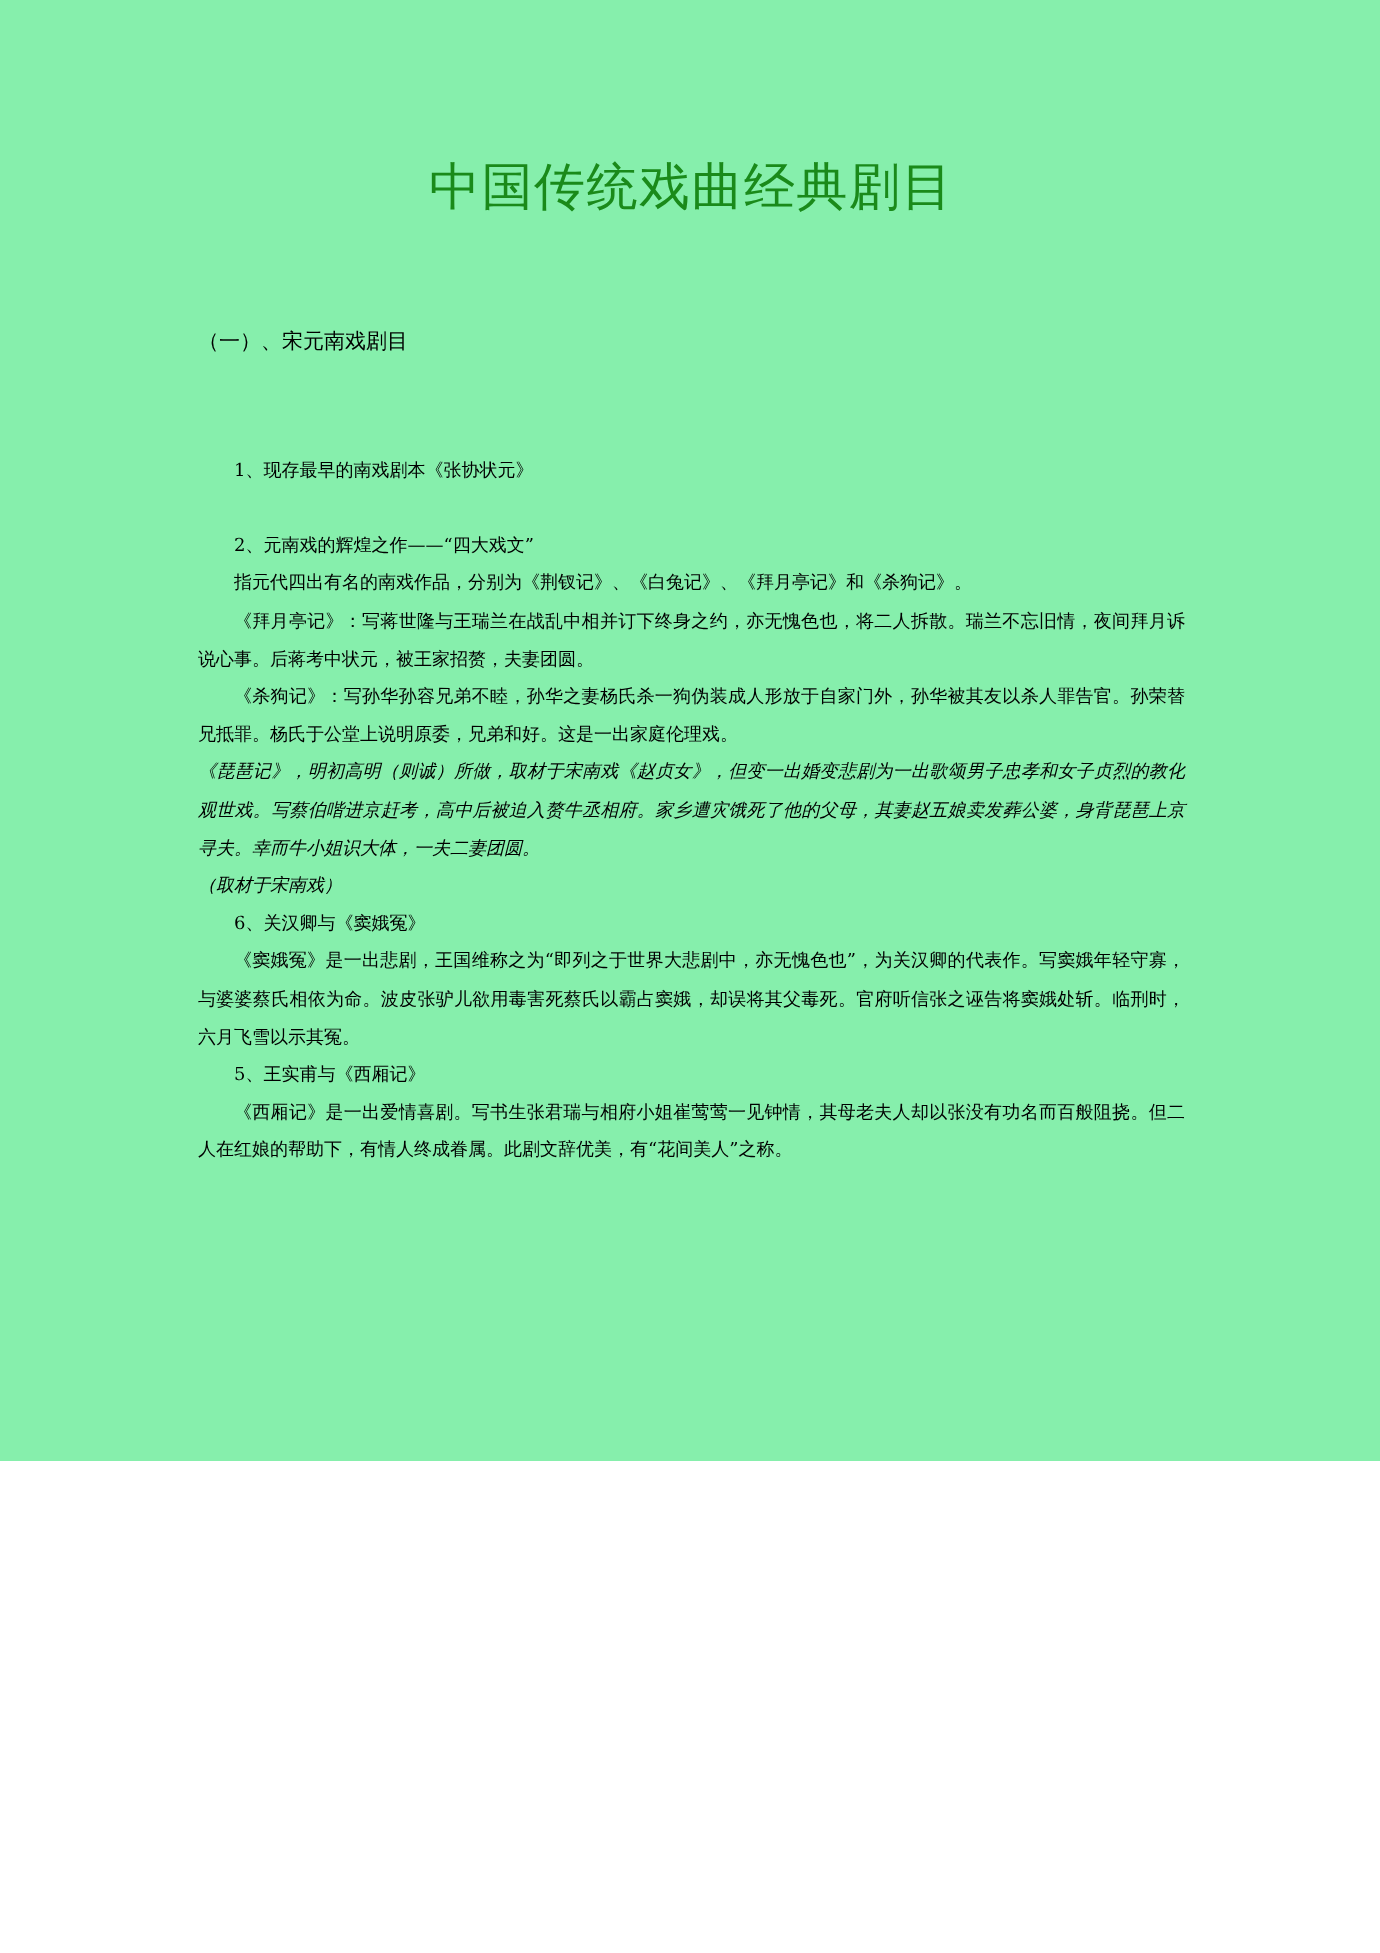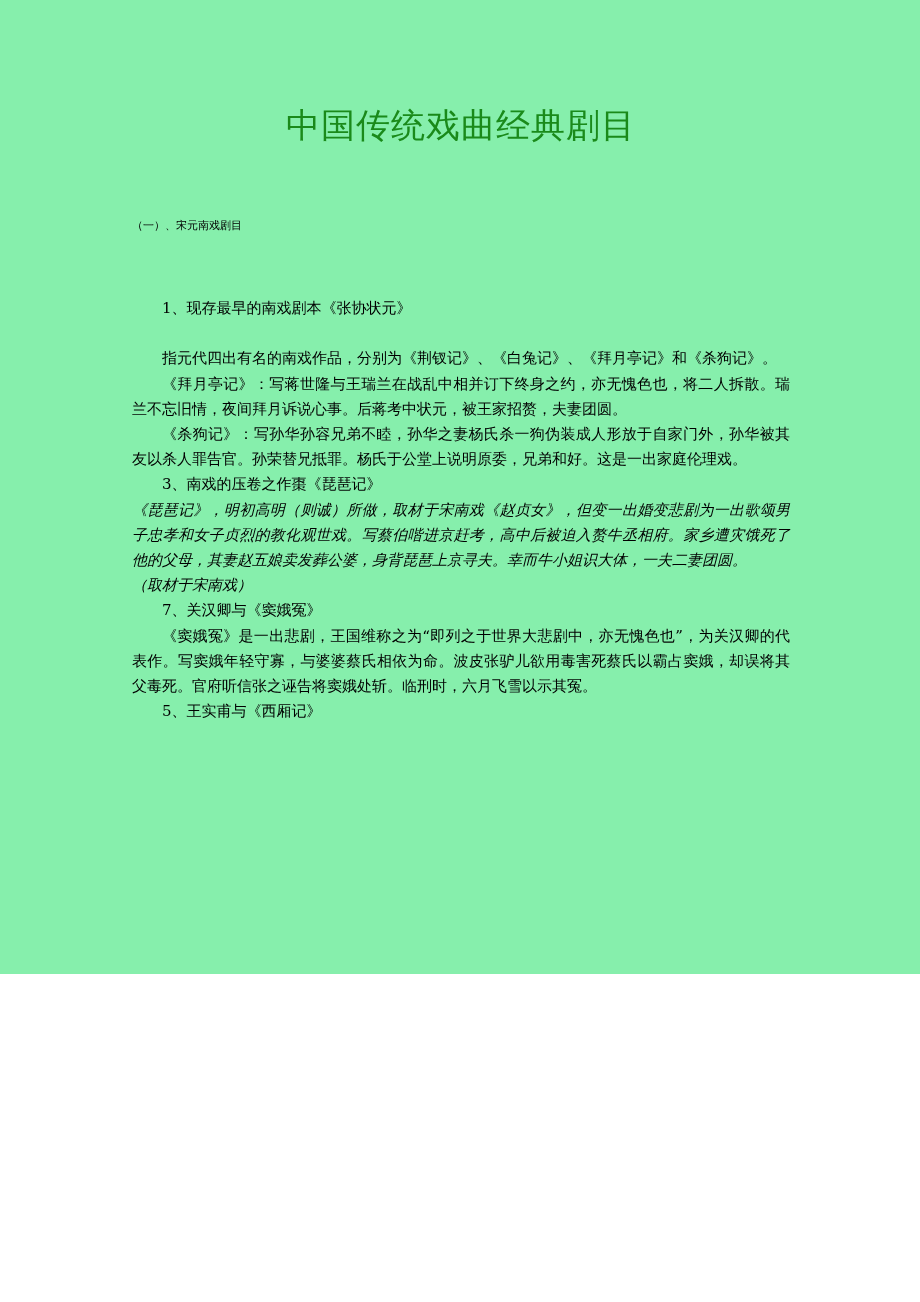--- a/index.html
+++ b/index.html
@@ -32,29 +32,29 @@
     line-height: 1.25;
     text-align: center;
     font-weight: normal;
     margin: 0;
     padding-top: 104px;
     letter-spacing: 1px;
     font-family: "DejaVu Serif", "Liberation Serif", serif;
   }
   .spacer-after-title { height: 70px; }
   .section-heading {
-    font-size: 11px;
+    font-size: 14px;
     line-height: 1.6;
     margin: 0;
     text-align: justify;
     text-justify: inter-ideograph;
   }
   .spacer-after-heading { height: 62px; }
   p.para {
-    font-size: 15px;
+    font-size: 12px;
     line-height: 25.2px;
     margin: 0;
     text-align: justify;
     text-justify: inter-ideograph;
     word-break: break-all;
   }
   p.indent { text-indent: 2em; }
   p.noindent { text-indent: 0; font-style: italic; }
   .blank-line { height: 25px; }
 </style>
@@ -69,24 +69,25 @@
     <div class="spacer-after-title"></div>
 
     <div class="section-heading">（一）、宋元南戏剧目</div>
 
     <div class="spacer-after-heading"></div>
 
     <p class="para indent">1、现存最早的南戏剧本《张协状元》</p>
 
     <div class="blank-line"></div>
 
+    <p class="para indent">2、元南戏的辉煌之作——“四大戏文”</p>
     <p class="para indent">指元代四出有名的南戏作品，分别为《荆钗记》、《白兔记》、《拜月亭记》和《杀狗记》。</p>
     <p class="para indent">《拜月亭记》：写蒋世隆与王瑞兰在战乱中相并订下终身之约，亦无愧色也，将二人拆散。瑞兰不忘旧情，夜间拜月诉说心事。后蒋考中状元，被王家招赘，夫妻团圆。</p>
     <p class="para indent">《杀狗记》：写孙华孙容兄弟不睦，孙华之妻杨氏杀一狗伪装成人形放于自家门外，孙华被其友以杀人罪告官。孙荣替兄抵罪。杨氏于公堂上说明原委，兄弟和好。这是一出家庭伦理戏。</p>
-    <p class="para indent">3、南戏的压卷之作棗《琵琶记》</p>
     <p class="para noindent">《琵琶记》，明初高明（则诚）所做，取材于宋南戏《赵贞女》，但变一出婚变悲剧为一出歌颂男子忠孝和女子贞烈的教化观世戏。写蔡伯喈进京赶考，高中后被迫入赘牛丞相府。家乡遭灾饿死了他的父母，其妻赵五娘卖发葬公婆，身背琵琶上京寻夫。幸而牛小姐识大体，一夫二妻团圆。</p>
     <p class="para noindent">（取材于宋南戏）</p>
-    <p class="para indent">7、关汉卿与《窦娥冤》</p>
+    <p class="para indent">6、关汉卿与《窦娥冤》</p>
     <p class="para indent">《窦娥冤》是一出悲剧，王国维称之为“即列之于世界大悲剧中，亦无愧色也”，为关汉卿的代表作。写窦娥年轻守寡，与婆婆蔡氏相依为命。波皮张驴儿欲用毒害死蔡氏以霸占窦娥，却误将其父毒死。官府听信张之诬告将窦娥处斩。临刑时，六月飞雪以示其冤。</p>
     <p class="para indent">5、王实甫与《西厢记》</p>
+    <p class="para indent">《西厢记》是一出爱情喜剧。写书生张君瑞与相府小姐崔莺莺一见钟情，其母老夫人却以张没有功名而百般阻挠。但二人在红娘的帮助下，有情人终成眷属。此剧文辞优美，有“花间美人”之称。</p>
 
   </div>
 </div>
 
 </body></html>

